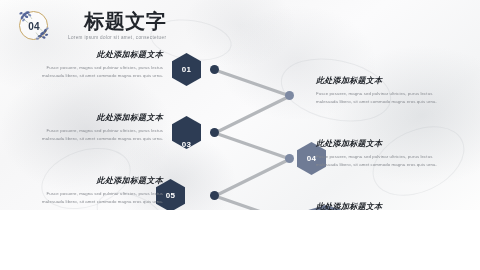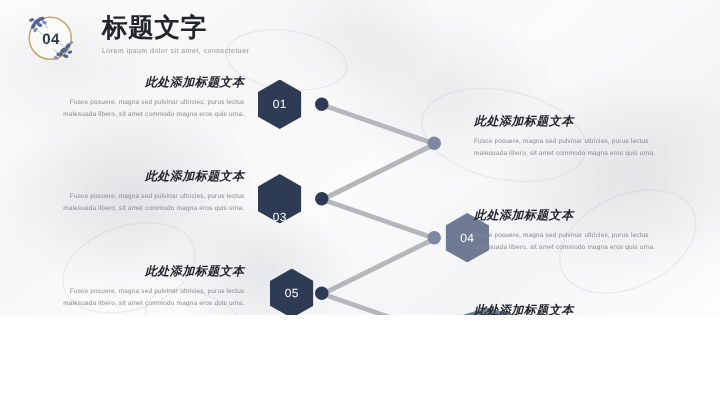--- a/index.html
+++ b/index.html
@@ -69,26 +69,27 @@
     color: #2d3a4e;
     letter-spacing: 0.2px;
   }
   #badge .flora { position: absolute; left: 0; top: 0; }
 
   #title-block {
     position: absolute;
     left: 68px; top: 10px;
   }
   #slide-title {
-    font-size: 17px;
+    font-size: 20px;
     font-weight: 700;
     color: #22262c;
     letter-spacing: 0.5px;
     line-height: 1.1;
     font-family: "DejaVu Sans", "Liberation Sans", sans-serif;
+    text-align: right;
   }
   #slide-subtitle {
     margin-top: 2.5px;
     font-size: 4.6px;
     color: #8b8f95;
     letter-spacing: 0.35px;
     line-height: 1.2;
   }
 
   
@@ -105,21 +106,21 @@
 
   .hex {
     position: absolute;
     width: 29px;
     height: 33px;
     clip-path: polygon(50% 0%, 100% 25%, 100% 75%, 50% 100%, 0% 75%, 0% 25%);
     display: flex;
     align-items: center;
     justify-content: center;
     font-size: 8px;
-    font-weight: 400;
+    font-weight: 700;
     color: #ffffff;
     letter-spacing: 0.3px;
   }
   .hex.dark  { background: #2d3c54; }
   .hex.light { background: #6f7b95; }
 
   .node-dot {
     position: absolute;
     width: 9px; height: 9px;
     border-radius: 50%;
@@ -228,21 +229,21 @@
     <div class="hex dark" style="left:172px; top:68px;align-items:flex-end;">
       <span>03</span>
     </div>
     <div class="node-dot dark" style="left:210px; top:80px;"></div>
 
     <div class="node-dot light" style="left:285px; top:106px;"></div>
     <div class="hex light" style="left:297px; top:94px;">
       <span>04</span>
     </div>
 
-    <div class="hex dark" style="left:180px; top:131px;">
+    <div class="hex dark" style="left:156px; top:131px;">
       <span>05</span>
     </div>
     <div class="node-dot dark" style="left:210px; top:143px;"></div>
 
     <div class="node-dot light" style="left:285px; top:169px;"></div>
     <div class="hex light" style="left:297px; top:157px;padding-left:28px;">
       <span>06</span>
     </div>
 
     <div class="txt left" style="left:25px; top:2px;">

